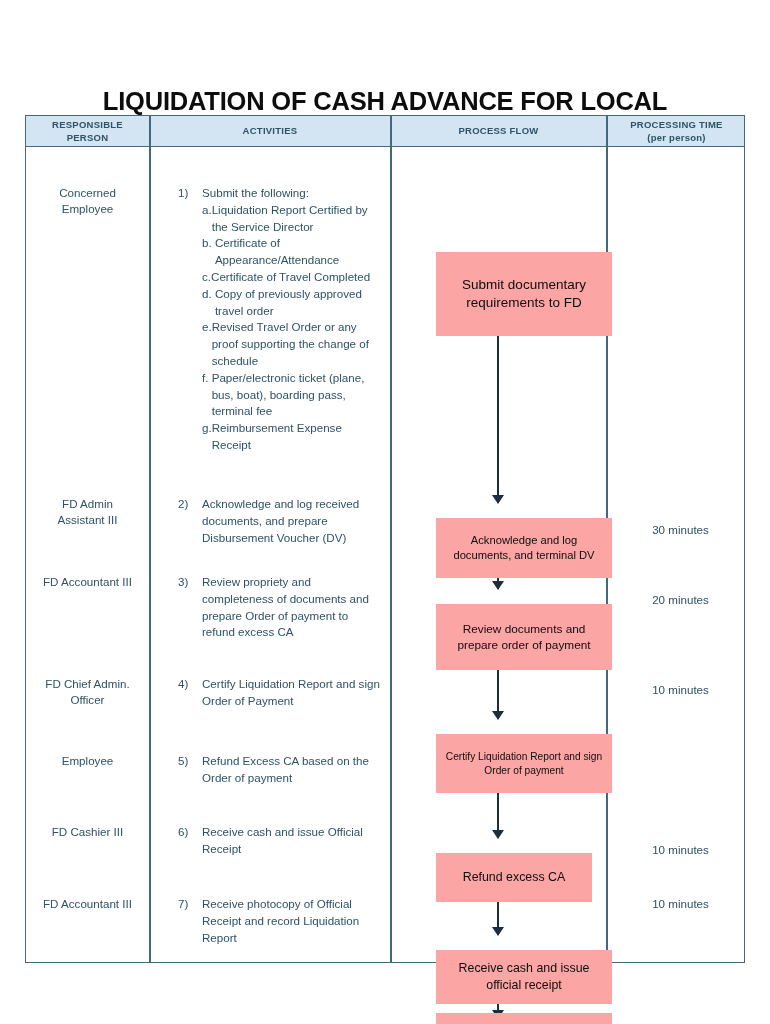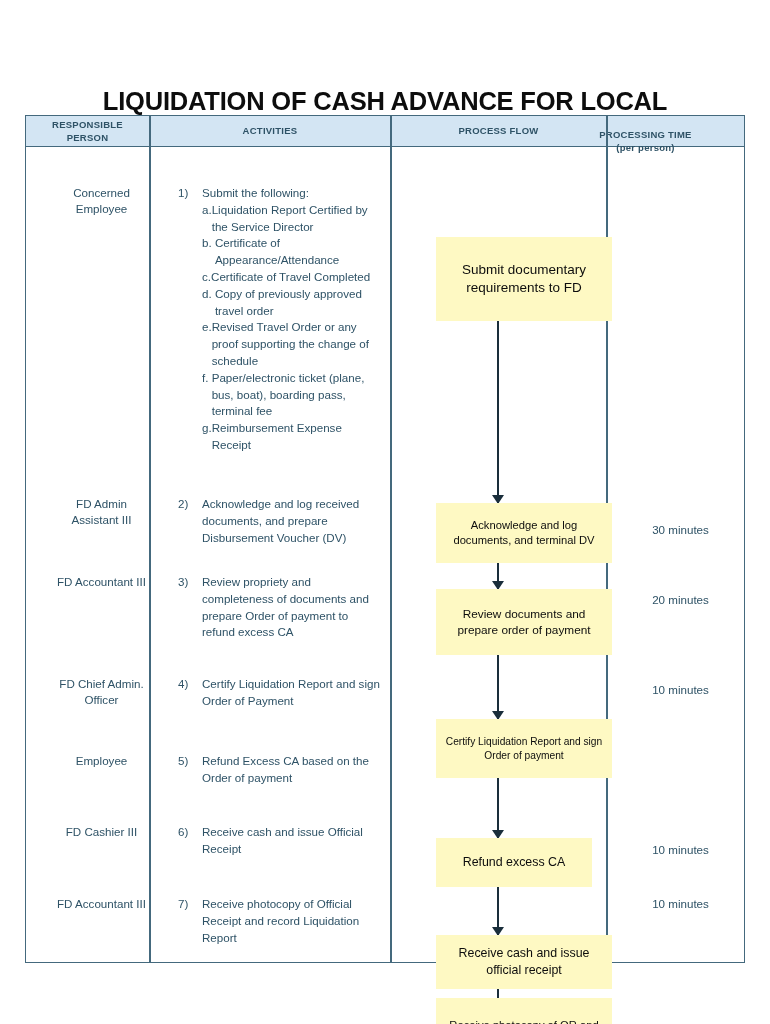--- a/index.html
+++ b/index.html
@@ -61,29 +61,29 @@
     font-weight: bold;
     letter-spacing: 0.25px;
     color: #2E5266;
     line-height: 1.35;
     padding: 0 4px;
   }
   .th span { display: block; }
   .th.h1 { left: 0;     width: 123px; }
   .th.h2 { left: 124px; width: 240px; }
   .th.h3 { left: 365px; width: 215px; }
-  .th.h4 { left: 550px; width: 139px; margin-top: 10px; }
+  .th.h4 { left: 581px; width: 139px; }
 
   
   .col-person {
     position: absolute;
     left: 0; top: 31px; width: 123px; height: 817px;
   }
   .person {
-    position: absolute; left: 16px; width: 119px;
+    position: absolute; left: 2px; width: 119px;
     text-align: center;
     font-size: 11.6px;
     line-height: 1.42;
     color: #2E5266;
   }
 
   
   .col-activities {
     position: absolute;
     left: 124px; top: 31px; width: 240px; height: 817px;
@@ -123,29 +123,30 @@
     flex: 1 1 auto;
   }
 
   
   .col-flow {
     position: absolute;
     left: 365px; top: 31px; width: 215px; height: 817px;
   }
   .pbox {
     position: absolute;
-    background: #fef9c3;
+    background: #fca5a5;
     color: #0d0d0d;
     display: flex;
     align-items: center;
     justify-content: center;
     text-align: center;
     line-height: 1.36;
     padding: 4px 8px;
     z-index: 2;
+    margin-top: 15px;
   }
   .connector {
     position: absolute;
     width: 1.6px;
     background: #1a2e3b;
     z-index: 1;
   }
   .arrowhead {
     position: absolute;
     width: 0; height: 0;

